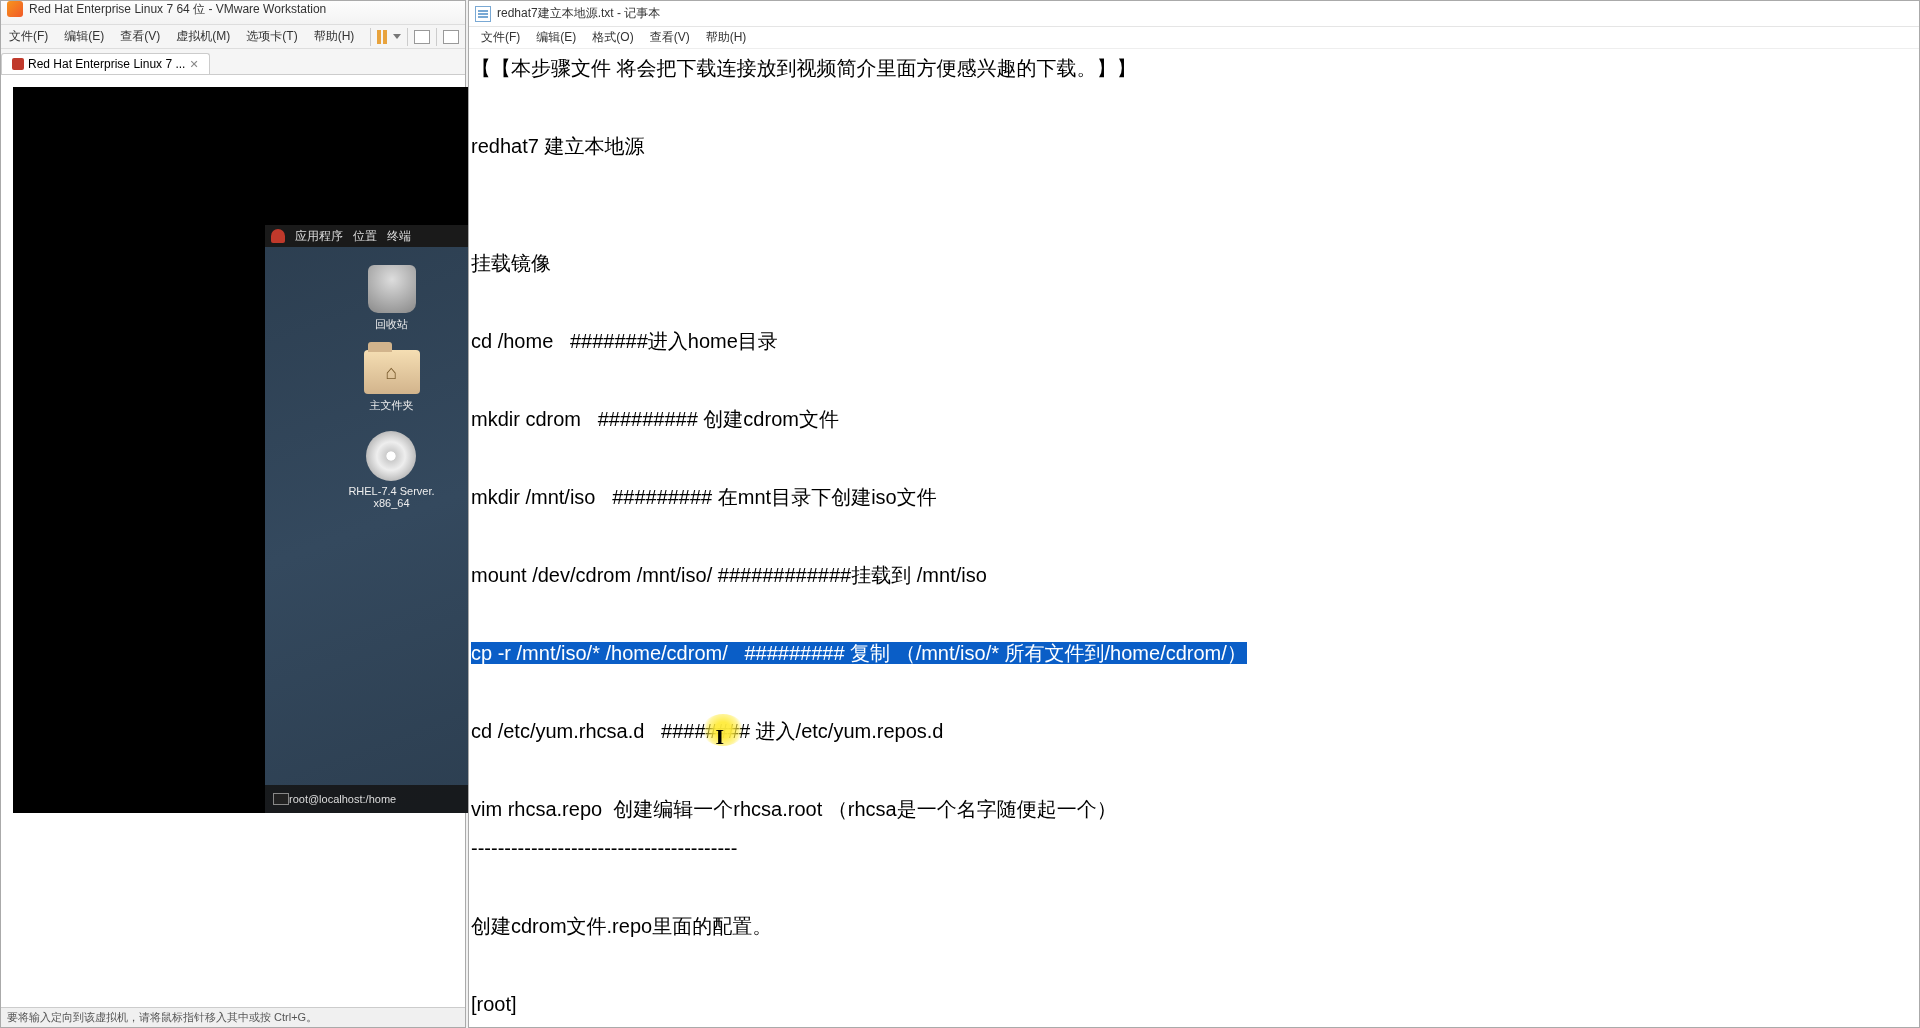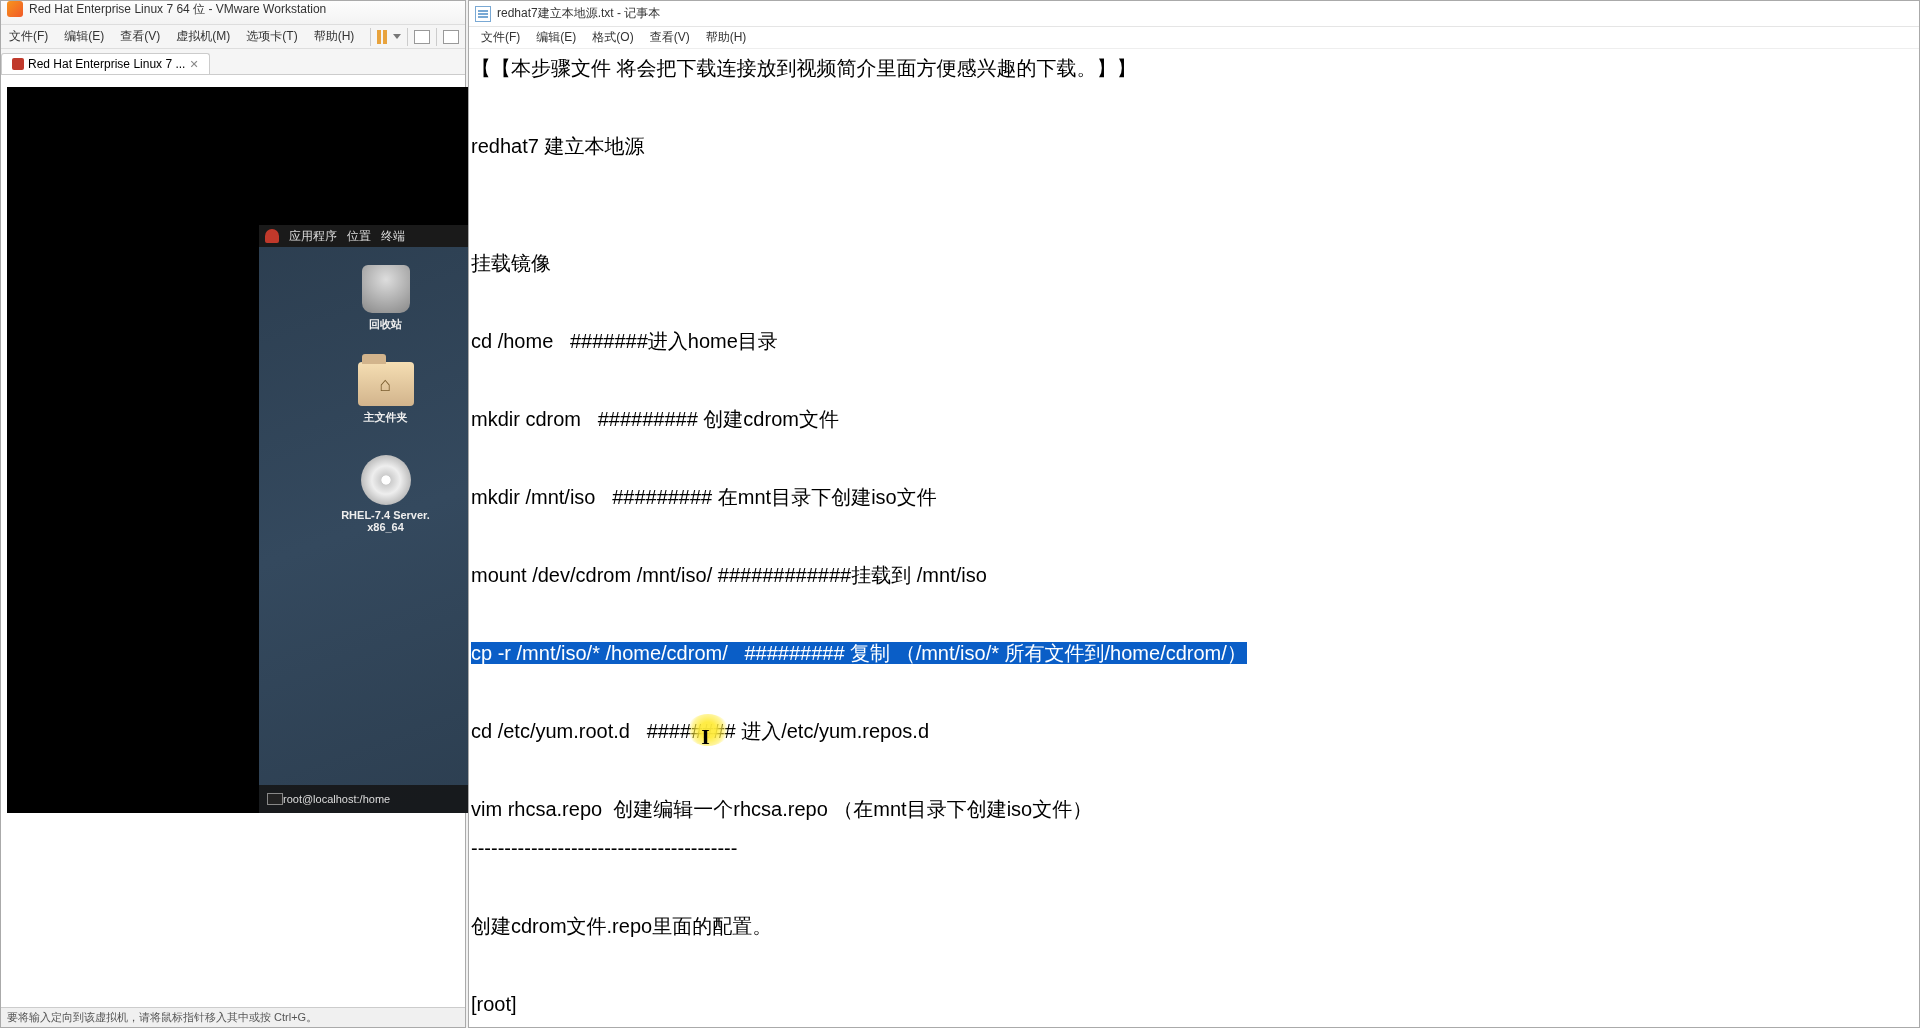--- a/index.html
+++ b/index.html
@@ -16,28 +16,28 @@
 .tool-pause span { width: 4px; height: 14px; background: #e8a33d; }
 .tool-dropdown { width: 0; height: 0; border-left: 4px solid transparent; border-right: 4px solid transparent; border-top: 5px solid #777; }
 .tool-icon { width: 16px; height: 14px; border: 1px solid #999; background: #fff; }
 .tool-sep { width: 1px; height: 18px; background: #ccc; }
 
 .vmware-tab-bar { height: 26px; background: #f5f5f5; display: flex; align-items: flex-end; border-bottom: 1px solid #ccc; }
 .vmware-tab { background: #fff; border: 1px solid #ccc; border-bottom: none; padding: 3px 10px; font-size: 12px; display: flex; align-items: center; gap: 4px; border-radius: 3px 3px 0 0; }
 .vmware-tab .close-x { color: #888; font-size: 11px; }
 .tab-icon { width: 12px; height: 12px; background: #c0392b; border-radius: 2px; }
 
-.vm-screen { position: absolute; left: 6px; top: 86px; width: 505px; height: 726px; background: #000; }
+.vm-screen { position: absolute; left: 12px; top: 86px; width: 505px; height: 726px; background: #000; }
 
 
 .gnome-area { position: absolute; left: 252px; top: 138px; right: 0; bottom: 0; background: linear-gradient(160deg, #2c3e50 0%, #34495e 50%, #2c3e50 100%); }
 .gnome-topbar { position: absolute; top: 0; left: 0; right: 0; height: 22px; background: #1a1a1a; display: flex; align-items: center; color: #ddd; font-size: 12px; padding-left: 6px; gap: 10px; }
 .gnome-topbar .hat { width: 14px; height: 14px; background: #c0392b; border-radius: 7px 7px 2px 2px; }
 .gnome-topbar span { cursor: default; }
-.gnome-icons { position: absolute; top: 40px; left: 0; right: 0; display: flex; flex-direction: column; align-items: center; gap: 30px; font-weight: bold; }
+.gnome-icons { position: absolute; top: 40px; left: 0; right: 0; display: flex; flex-direction: column; align-items: center; gap: 18px; }
 .desk-icon { display: flex; flex-direction: column; align-items: center; color: #eee; font-size: 11px; text-align: center; gap: 4px; }
 .trash-icon { width: 48px; height: 48px; background: radial-gradient(circle at 50% 30%, #ddd, #888); border-radius: 6px 6px 10px 10px; }
 .folder-icon { width: 56px; height: 44px; background: linear-gradient(#f5deb3, #d2b48c); border-radius: 4px; position: relative; }
 .folder-icon::before { content: ""; position: absolute; top: -8px; left: 4px; width: 24px; height: 10px; background: #d2b48c; border-radius: 3px 3px 0 0; }
 .home-glyph { position: absolute; top: 50%; left: 50%; transform: translate(-50%,-50%); color: #7a5c2e; font-size: 20px; }
 .disc-icon { width: 50px; height: 50px; background: radial-gradient(circle, #fff 12%, #ccc 14%, #eee 40%, #bdbdbd 70%, #eee 90%); border-radius: 50%; }
 .gnome-taskbar { position: absolute; bottom: 0; left: 0; right: 0; height: 28px; background: rgba(20,20,20,0.85); display: flex; align-items: center; padding-left: 8px; gap: 0; color: #ddd; font-size: 11px; }
 .term-icon { width: 16px; height: 12px; background: #222; border: 1px solid #888; }
 
 .vmware-status { position: absolute; left: 0; bottom: 0; right: 0; height: 20px; background: #f0f0f0; border-top: 1px solid #ccc; font-size: 11px; color: #555; padding: 2px 6px; margin-top: 47px; }
@@ -149,23 +149,23 @@
 <span>cd /home   #######进入home目录</span>
 
 <span>mkdir cdrom   ######### 创建cdrom文件</span>
 
 <span>mkdir /mnt/iso   ######### 在mnt目录下创建iso文件</span>
 
 <span>mount /dev/cdrom /mnt/iso/ ############挂载到 /mnt/iso</span>
 
 <span class="sel">cp -r /mnt/iso/* /home/cdrom/   ######### 复制 （/mnt/iso/* 所有文件到/home/cdrom/）</span>
 
-<span>cd /etc/yum.root.d   ####</span><span style="position:relative"><span class="cursor-highlight" style="left:-4px; top:-6px"></span><span class="cursor-ibeam" style="left:10px; top:-4px">I</span></span><span>###</span><span># 进入/etc/yum.repos.d</span>
+<span>cd /etc/yum.rhcsa.d   ####</span><span style="position:relative"><span class="cursor-highlight" style="left:-4px; top:-6px"></span><span class="cursor-ibeam" style="left:10px; top:-4px">I</span></span><span>###</span><span># 进入/etc/yum.repos.d</span>
 
-<span>vim rhcsa.repo  创建编辑一个rhcsa.repo （在mnt目录下创建iso文件）</span>
+<span>vim rhcsa.repo  创建编辑一个rhcsa.root （rhcsa是一个名字随便起一个）</span>
 <span>----------------------------------------</span>
 
 <span>创建cdrom文件.repo里面的配置。</span>
 
 <span>[root]</span>
 
 
 
 
 

